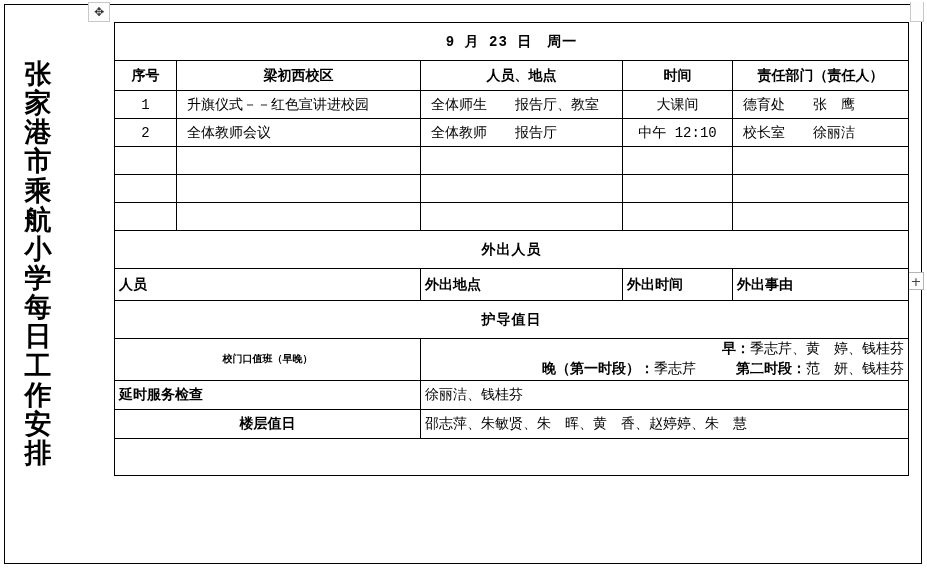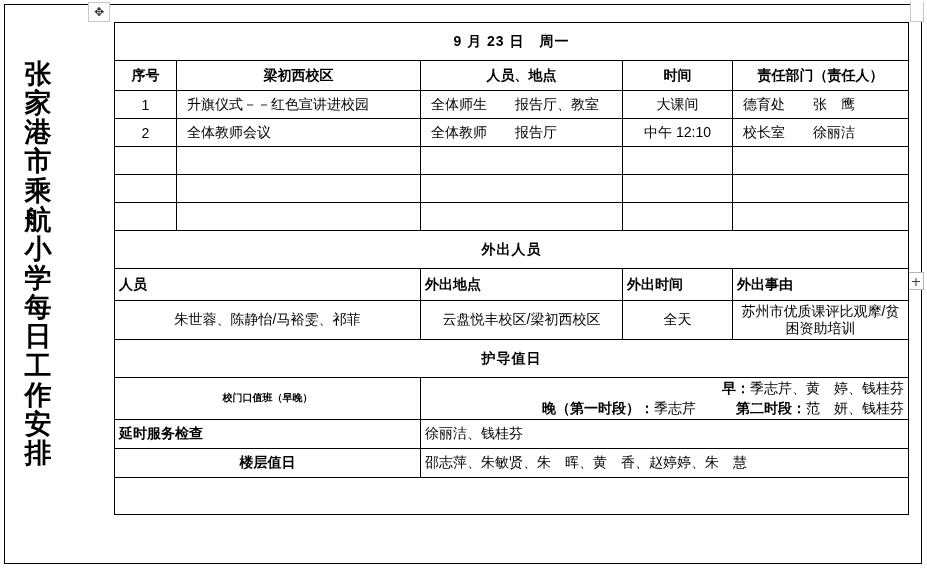--- a/index.html
+++ b/index.html
@@ -109,21 +109,21 @@
     border-collapse: collapse;
     width: 794px;
     table-layout: fixed;
   }
   table.doc td {
     border: 1px solid #000;
     padding: 0 4px;
     vertical-align: middle;
     font-size: 14px;
     color: #000;
-    font-family: Liberation Sans, sans-serif;
+    font-family: Liberation Mono, monospace;
   }
   .r-title td {
     height: 37px;
     text-align: center;
     font-size: 19px;
     font-weight: bold;
     letter-spacing: 1px;
   }
   .r-head td {
     height: 29px;
@@ -280,26 +280,20 @@
           <td colspan="5">外出人员</td>
         </tr>
 
         <tr class="r-out-head">
           <td colspan="2">人员</td>
           <td>外出地点</td>
           <td>外出时间</td>
           <td>外出事由</td>
         </tr>
 
-        <tr class="r-out-data">
-          <td colspan="2">朱世蓉、陈静怡/马裕雯、祁菲</td>
-          <td>云盘悦丰校区/梁初西校区</td>
-          <td>全天</td>
-          <td>苏州市优质课评比观摩/贫困资助培训</td>
-        </tr>
 
         <tr class="r-section">
           <td colspan="5">护导值日</td>
         </tr>
 
         <tr class="r-duty">
           <td colspan="2" class="label">校门口值班（早晚）</td>
           <td colspan="3" class="body">
             <div>
               <span class="bold">早：</span><span>季志芹、黄　婷、钱桂芬</span>

